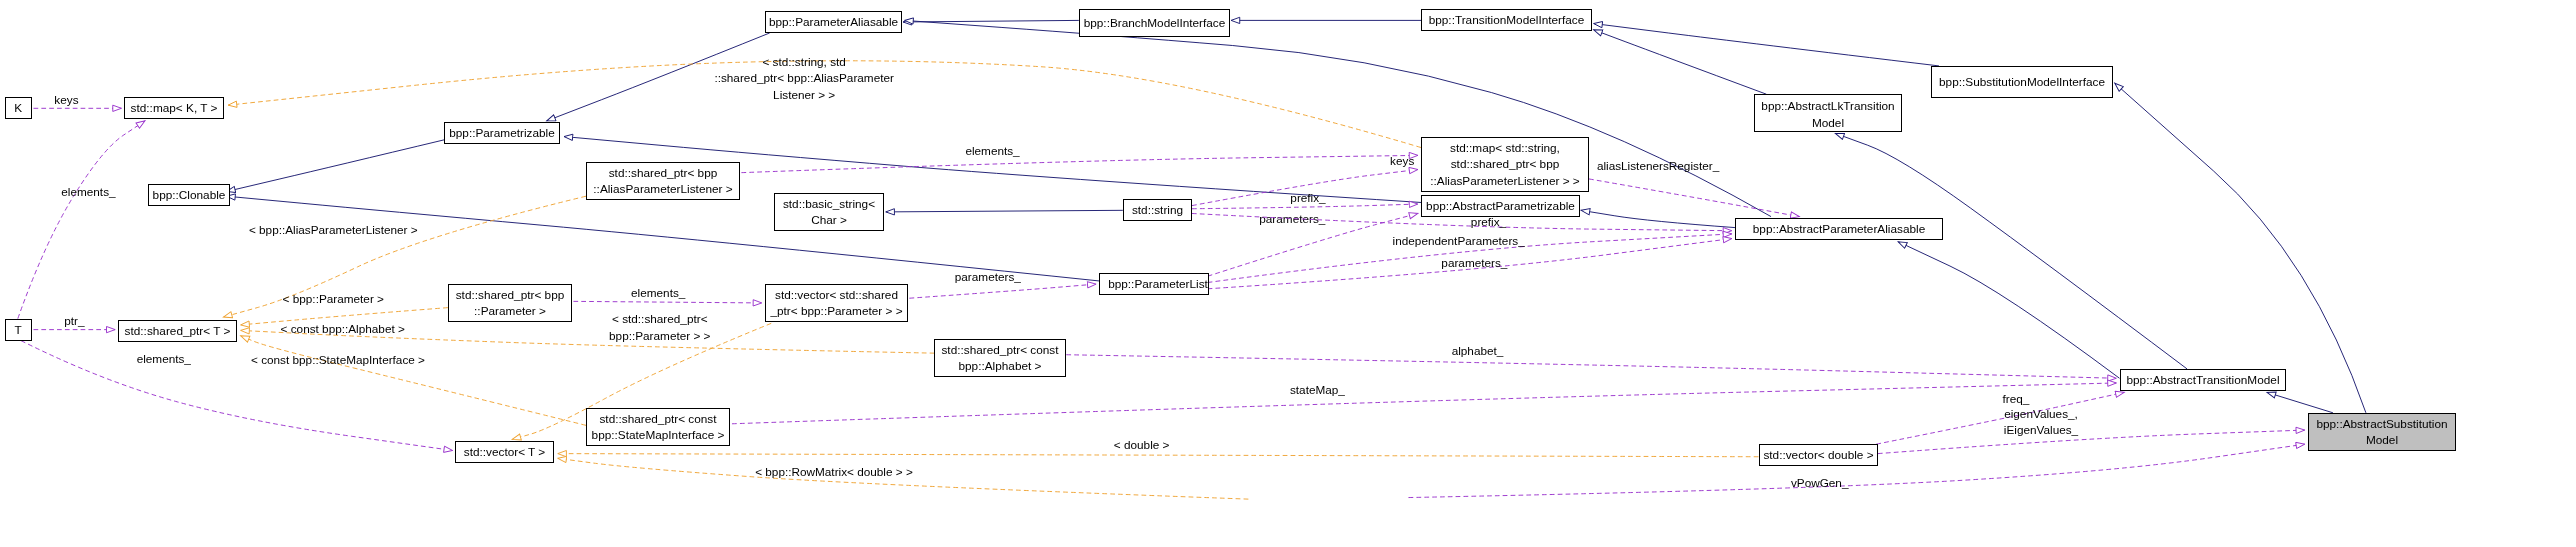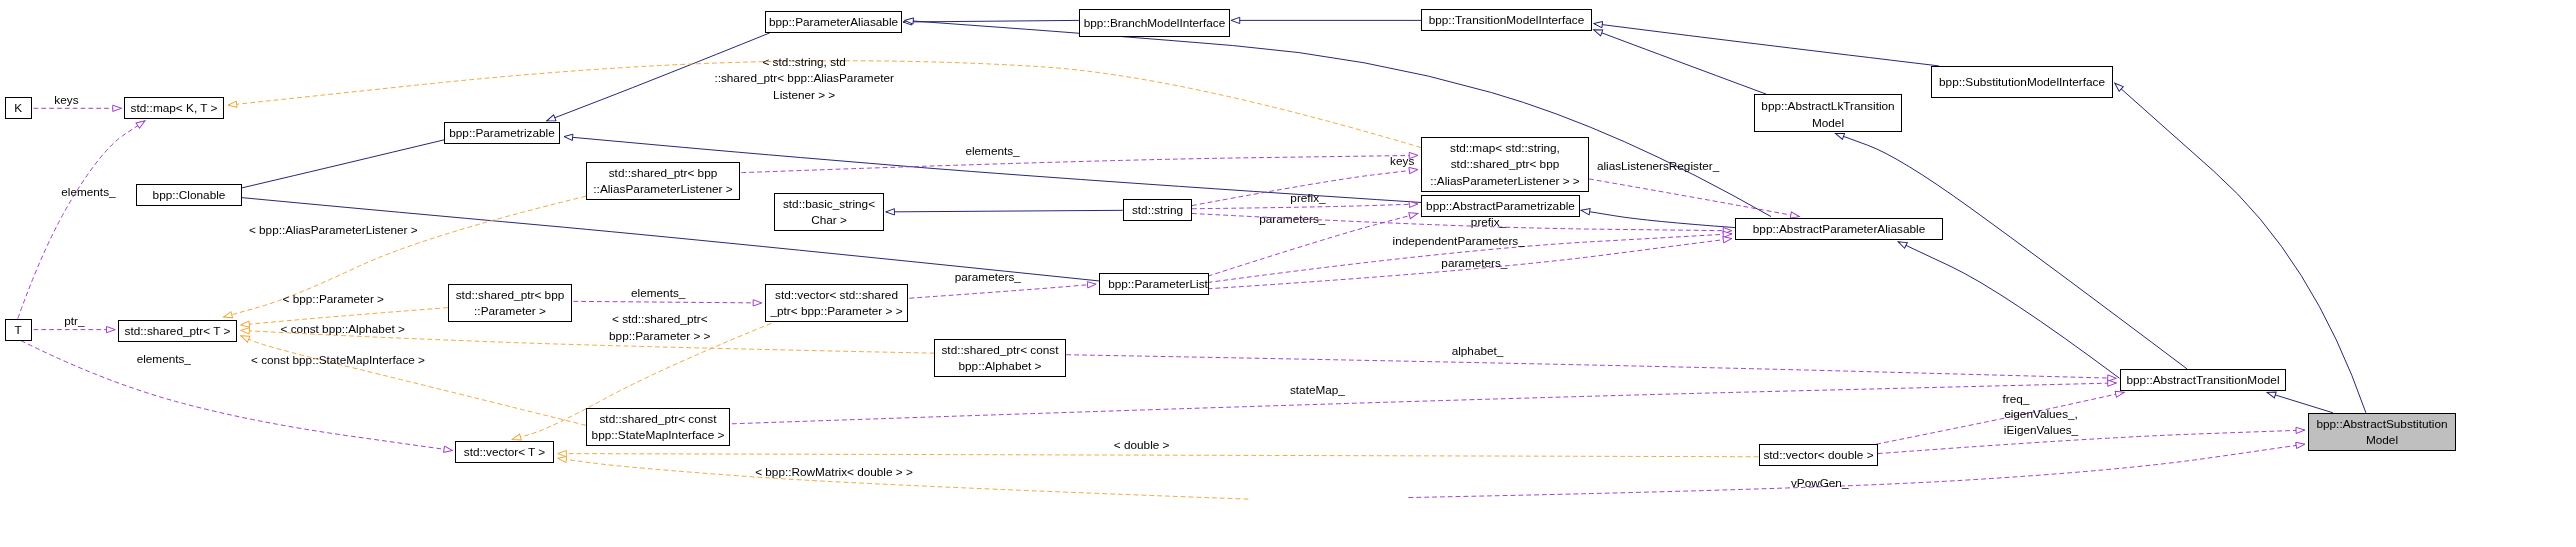--- a/index.html
+++ b/index.html
@@ -155,21 +155,21 @@
     <div class="node" style="left: 1931px; top: 66px; width: 182px; height: 32px;">
       <div class="nline">bpp::SubstitutionModelInterface</div>
     </div>
     <div class="node" style="left: 1754px; top: 94px; width: 148px; height: 38px; justify-content: flex-end;">
       <div class="nline">bpp::AbstractLkTransition</div>
       <div class="nline">Model</div>
     </div>
     <div class="node" style="left: 444px; top: 122px; width: 116px; height: 22px;">
       <div class="nline">bpp::Parametrizable</div>
     </div>
-    <div class="node" style="left: 136px; top: 184px; width: 106px; height: 22px;">
+    <div class="node" style="left: 148px; top: 184px; width: 82px; height: 22px;">
       <div class="nline">bpp::Clonable</div>
     </div>
     <div class="node" style="left: 586px; top: 162px; width: 154px; height: 38px;">
       <div class="nline">std::shared_ptr&lt; bpp</div>
       <div class="nline">::AliasParameterListener &gt;</div>
     </div>
     <div class="node" style="left: 774px; top: 193px; width: 110px; height: 38px;">
       <div class="nline">std::basic_string&lt;</div>
       <div class="nline">Char &gt;</div>
     </div>

